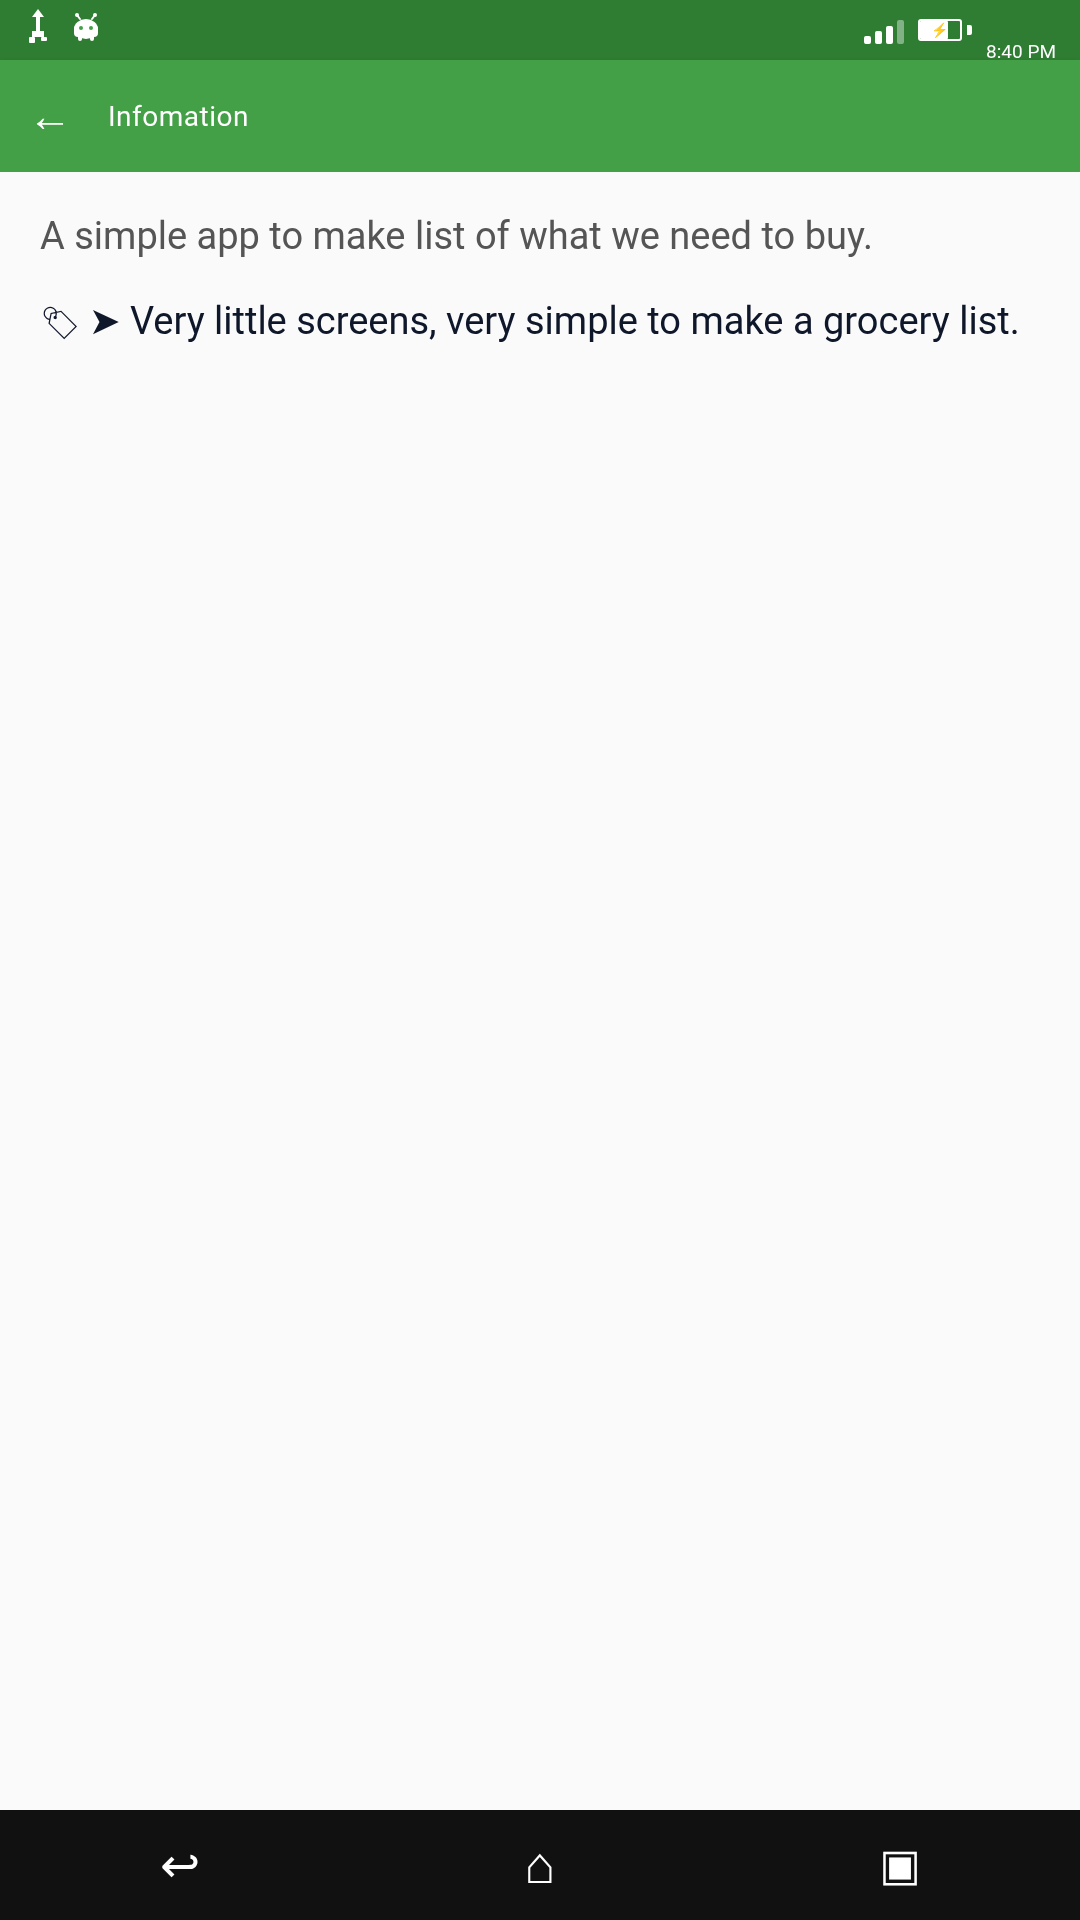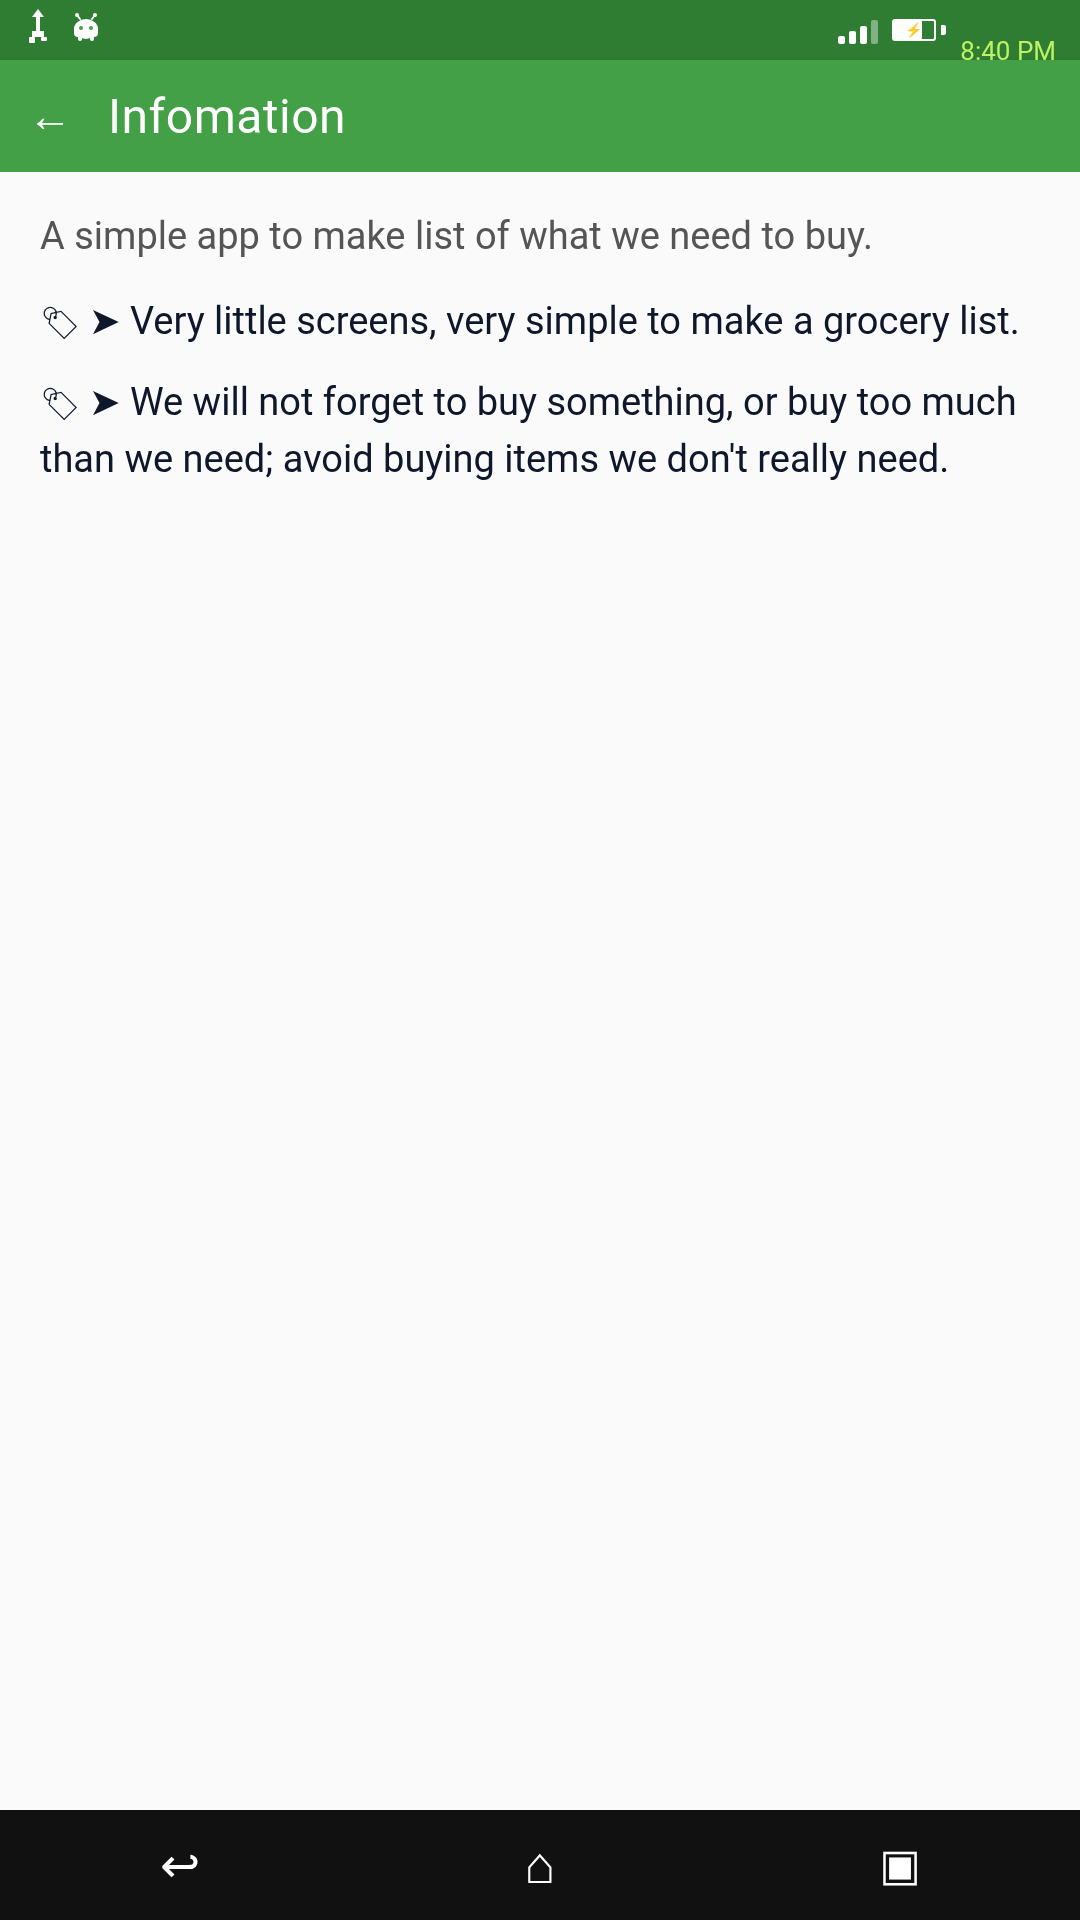--- a/index.html
+++ b/index.html
@@ -96,22 +96,22 @@
       position: absolute;
       left: 50%;
       transform: translateX(-50%);
       color: #2e7d32;
       font-size: 14px;
       font-weight: bold;
       z-index: 1;
     }
 
     .time-text {
-      color: #bef264;
-      font-size: 26px;
+      color: #ffffff;
+      font-size: 19px;
       font-weight: 400;
       margin-top: 42px;
     }
 
     
     .app-bar {
       background: #43a047;
       height: 112px;
       display: flex;
       align-items: center;
@@ -123,21 +123,21 @@
 
     .back-button {
       color: white;
       font-size: 44px;
       cursor: pointer;
       line-height: 1;
     }
 
     .app-bar-title {
       color: white;
-      font-size: 48px;
+      font-size: 28px;
       font-weight: 400;
       letter-spacing: 0.5px;
     }
 
     
     .content {
       flex: 1;
       background: #fafafa;
       padding: 36px 45px 36px 40px;
       overflow-y: auto;
@@ -244,24 +244,19 @@
 <div class="content">
   <p class="intro-text">A simple app to make list of what we need to buy.</p>
 
   <div class="bullet-item">
     <span class="bullet-text">
       <span style="font-size:32px; margin-right: 8px;">🏷</span>➤ <span>Very little screens, very simple to make a grocery list.</span>
     </span>
   </div>
 
 
-  <div class="bullet-item">
-    <span class="bullet-text">
-      <span style="font-size:32px; margin-right: 8px;">🏷</span>➤ <span>We will not forget to buy something, or buy too much than we need; avoid buying items we don't really need.</span>
-    </span>
-  </div>
 </div>
 
 <div class="nav-bar">
   <span class="nav-button" style="font-size: 48px;">↩</span>
   <span class="nav-button" style="font-size: 52px;">⌂</span>
   <span class="nav-button" style="font-size: 44px;">▣</span>
 </div>
 
 </body></html>

